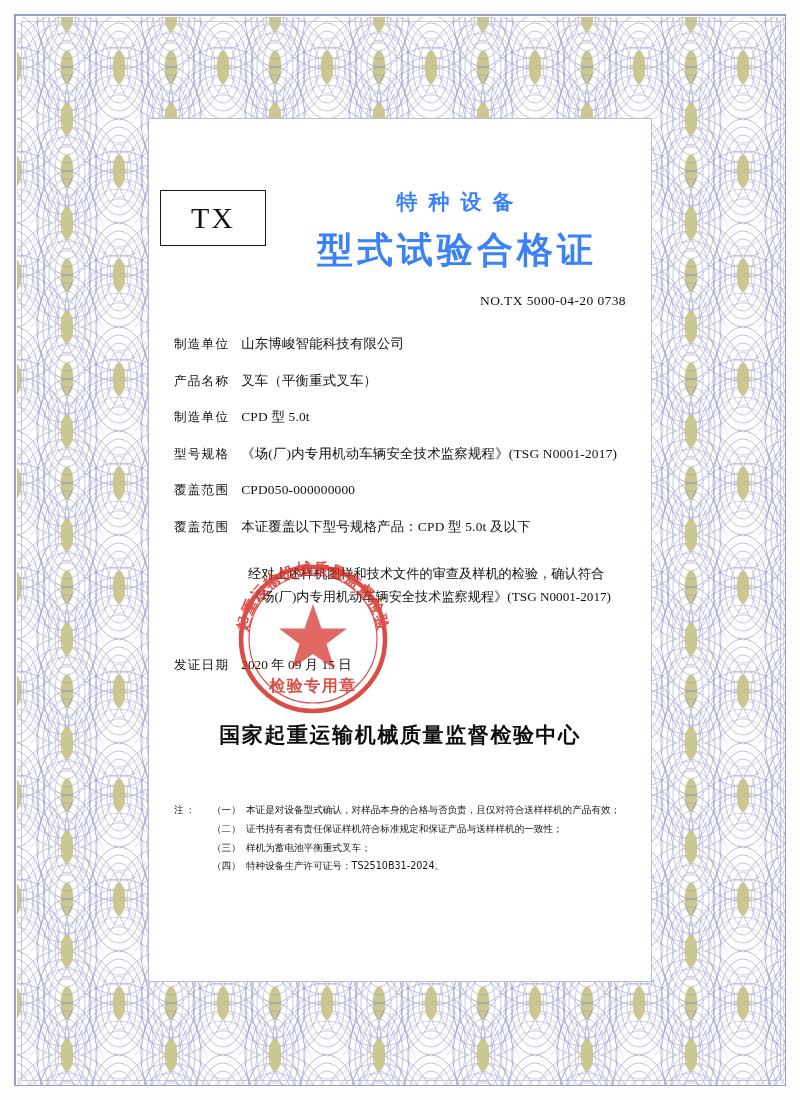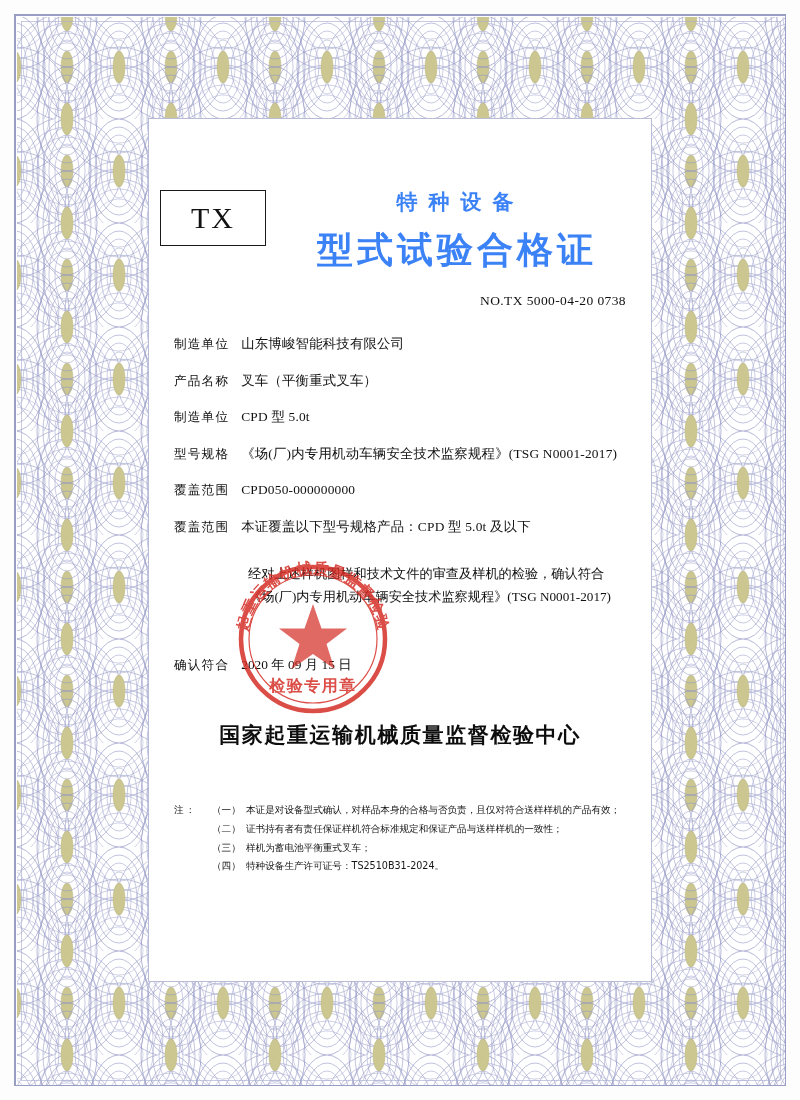--- a/index.html
+++ b/index.html
@@ -292,21 +292,21 @@
       </div>
 
     </div>
 
     <div class="statement">
       <div>经对上述样机图样和技术文件的审查及样机的检验，确认符合</div>
       <div>《场(厂)内专用机动车辆安全技术监察规程》(TSG N0001-2017)</div>
     </div>
 
     <div class="issue-row">
-      <div class="field-label">确认符合</div>
+      <div class="field-label">发证日期</div>
       <div class="issue-date">2020 年 09 月 15 日</div>
     </div>
 
     <div class="org">国家起重运输机械质量监督检验中心</div>
 
     <div class="notes">
       <div class="note-line">
         <div class="notes-head">注：</div>
         <div class="note-idx">（一）</div>
         <div class="note-txt">本证是对设备型式确认，对样品本身的合格与否负责，且仅对符合送样样机的产品有效；</div>

